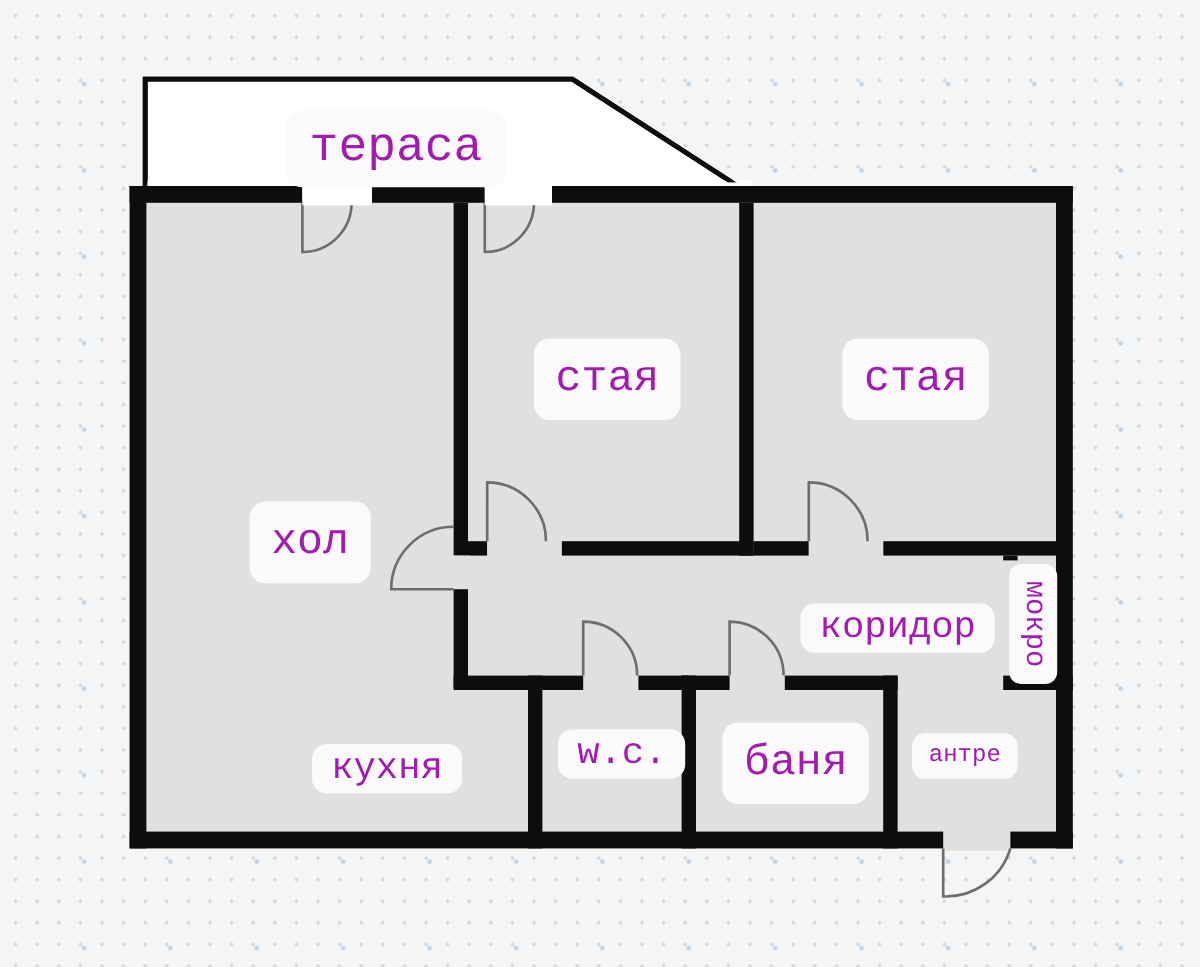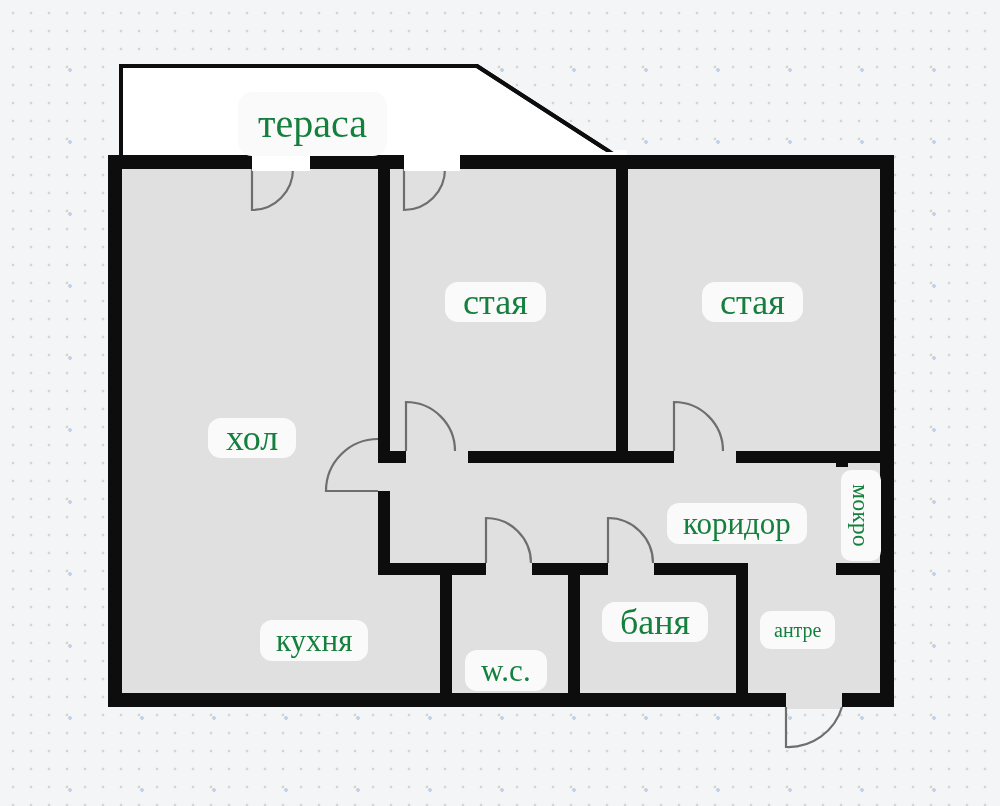--- a/index.html
+++ b/index.html
@@ -73,31 +73,31 @@
     position: absolute;
     left: 0;
     top: 0;
   }
 
   
   .room-label {
     position: absolute;
     background: #fafafa;
     border-radius: 12px;
-    color: #15803d;
-    font-family: Liberation Serif, serif;
+    color: #a21caf;
+    font-family: Liberation Mono, monospace;
     display: flex;
     align-items: center;
     justify-content: center;
     white-space: nowrap;
     line-height: 1;
     box-sizing: border-box;
   }
   .room-label.size-xl { font-size: 40px; padding: 12px 20px; border-radius: 14px; }
-  .room-label.size-lg { font-size: 36px; padding: 2px 18px; border-radius: 13px; }
+  .room-label.size-lg { font-size: 36px; padding: 16px 18px; border-radius: 13px; }
   .room-label.size-md { font-size: 31px; padding: 5px 16px; border-radius: 12px; }
   .room-label.size-sm { font-size: 20px; padding: 9px 14px; border-radius: 11px; text-align: center; }
   .room-label.vertical {
     writing-mode: vertical-rl;
     font-size: 24px;
     padding: 14px 8px;
     border-radius: 10px;
   }
 </style>
 </head>
@@ -246,21 +246,21 @@
   </div>
 
   <div class="room-label vertical" style="left:841px; top:470px;">
     <span>мокро</span>
   </div>
 
   <div class="room-label size-md" style="left:222px; top:620px;margin-left:38px;">
     <span>кухня</span>
   </div>
 
-  <div class="room-label size-md" style="left:465px; top:608px;margin-top:42px;">
+  <div class="room-label size-md" style="left:465px; top:608px;">
     <span>w.c.</span>
   </div>
 
   <div class="room-label size-lg" style="left:602px; top:602px;align-items:center;">
     <span>баня</span>
   </div>
 
   <div class="room-label size-sm" style="left:760px; top:611px;">
     <span>антре</span>
   </div>

